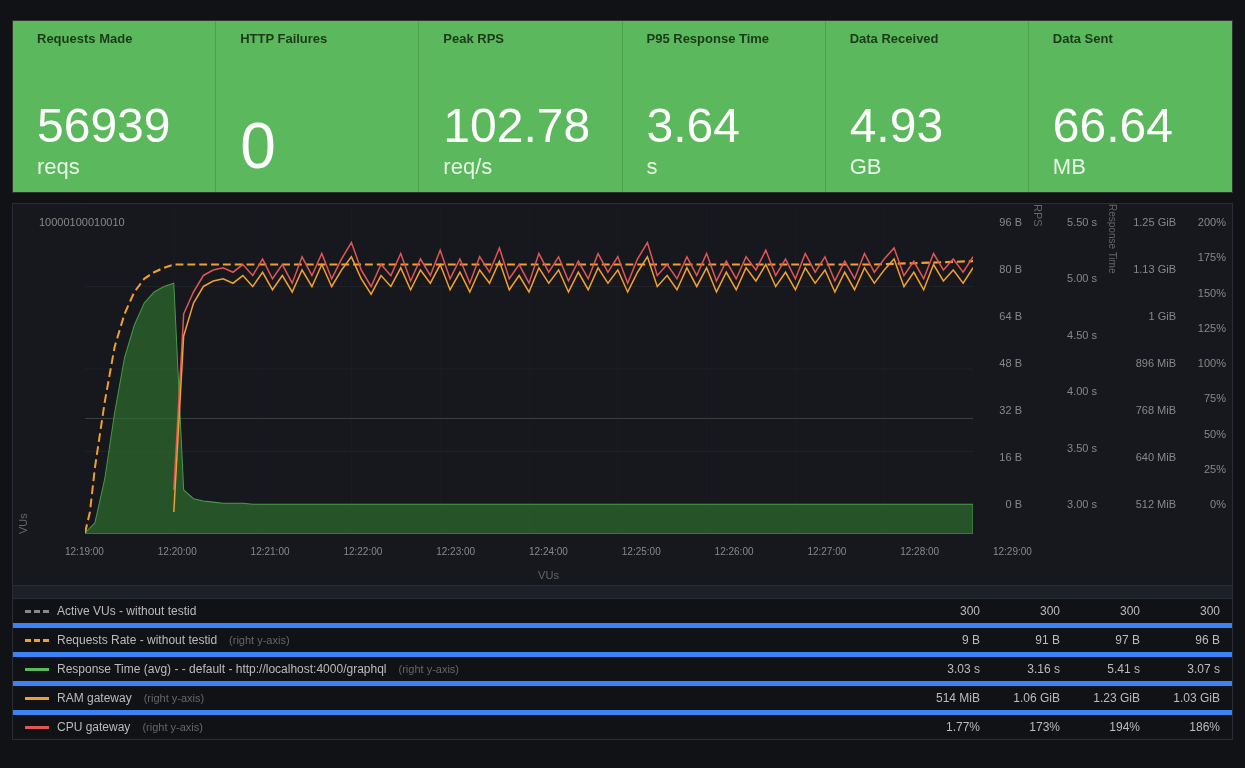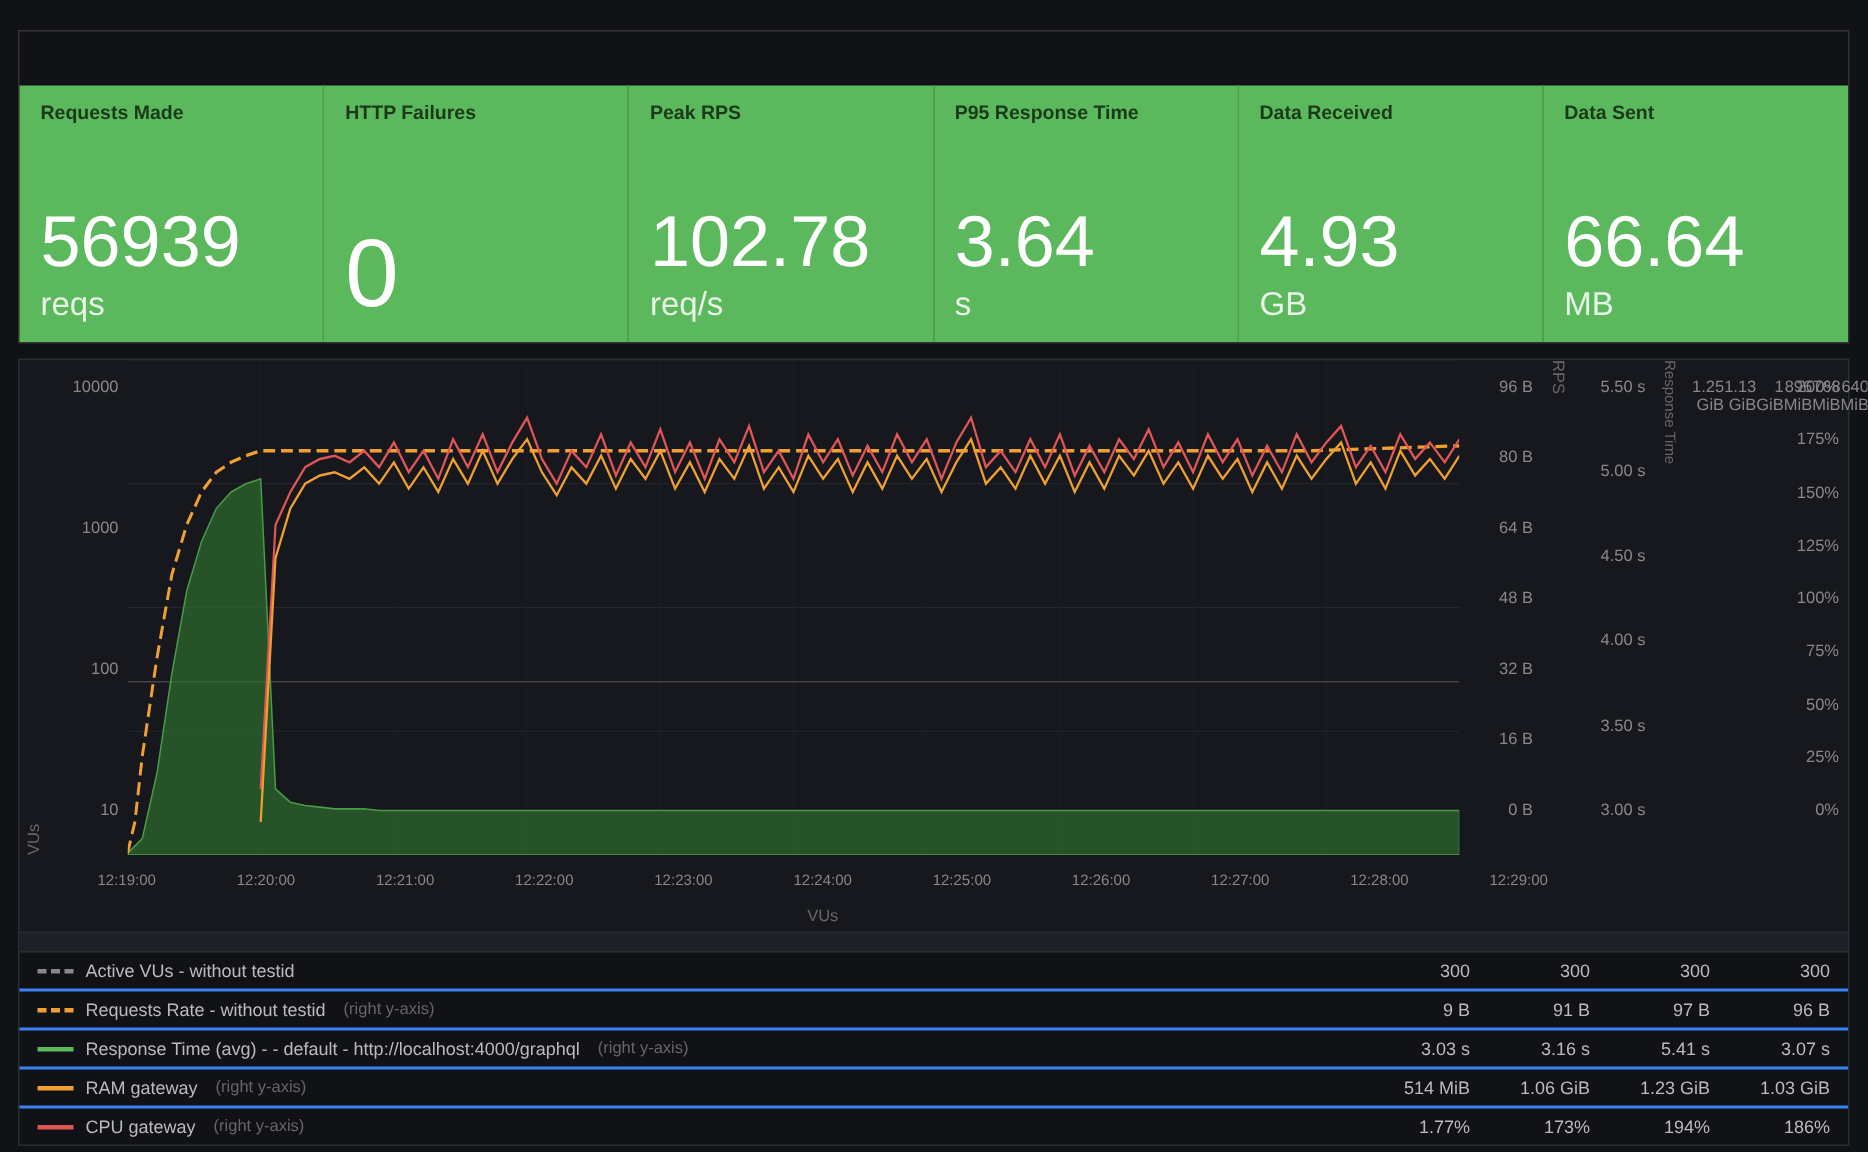--- a/index.html
+++ b/index.html
@@ -33,26 +33,25 @@
     
     .stat-cards {
       display: grid;
       grid-template-columns: repeat(6, 1fr);
       gap: 0;
       margin: 0 12px;
       border: 1px solid #333;
     }
     .stat-card {
       background: #5cb85c;
-      padding: 10px 14px 14px 14px;
+      padding: 10px 14px 14px 24px;
       border-right: 1px solid #4aa34a;
       display: flex;
       flex-direction: column;
       min-height: 140px;
-      margin-top: 36px;
     }
     .stat-card:last-child { border-right: none; gap: 44px; }
     .stat-card-label {
       color: #1a3a1a;
       font-size: 13px;
       font-weight: 600;
       margin-bottom: 12px;
     }
     .stat-card-value {
       color: #fff;
@@ -81,21 +80,21 @@
       border: 1px solid #2a2d35;
       position: relative;
     }
     .chart-container {
       display: flex;
       height: 330px;
     }
     .chart-y-axis-left {
       width: 52px;
       display: flex;
-      flex-direction: column;
+      flex-direction: row;
       justify-content: space-between;
       padding: 12px 6px 24px 6px;
       font-size: 11px;
       color: #888;
       text-align: right;
     }
     .chart-y-label {
       writing-mode: vertical-rl;
       transform: rotate(180deg);
       color: #666;
@@ -119,21 +118,21 @@
       flex-direction: column;
       justify-content: space-between;
       padding: 12px 6px 24px 6px;
       font-size: 11px;
       color: #888;
       text-align: right;
     }
     .chart-y-axis-right2 {
       width: 60px;
       display: flex;
-      flex-direction: row;
+      flex-direction: column;
       justify-content: space-between;
       padding: 12px 6px 24px 6px;
       font-size: 11px;
       color: #888;
       text-align: right;
     }
     .chart-y-axis-right3 {
       width: 50px;
       display: flex;
       flex-direction: column;
@@ -172,21 +171,21 @@
       padding: 6px 12px;
       font-size: 12px;
       color: #5c9bd6;
       font-weight: 600;
     }
     .data-table-header span:not(:first-child) { text-align: right; }
     .data-table-row {
       display: grid;
       grid-template-columns: 1fr 80px 80px 80px 80px;
       padding: 5px 12px;
-      border-bottom: 2px solid #3b82f6;
+      border-bottom: 5px solid #3b82f6;
       align-items: center;
       font-size: 12px;
       color: #bbb;
     }
     .data-table-row:last-child { border-bottom: none; }
     .data-table-row span:not(:first-child) { text-align: right; }
     .row-name {
       display: flex;
       align-items: center;
       gap: 8px;

